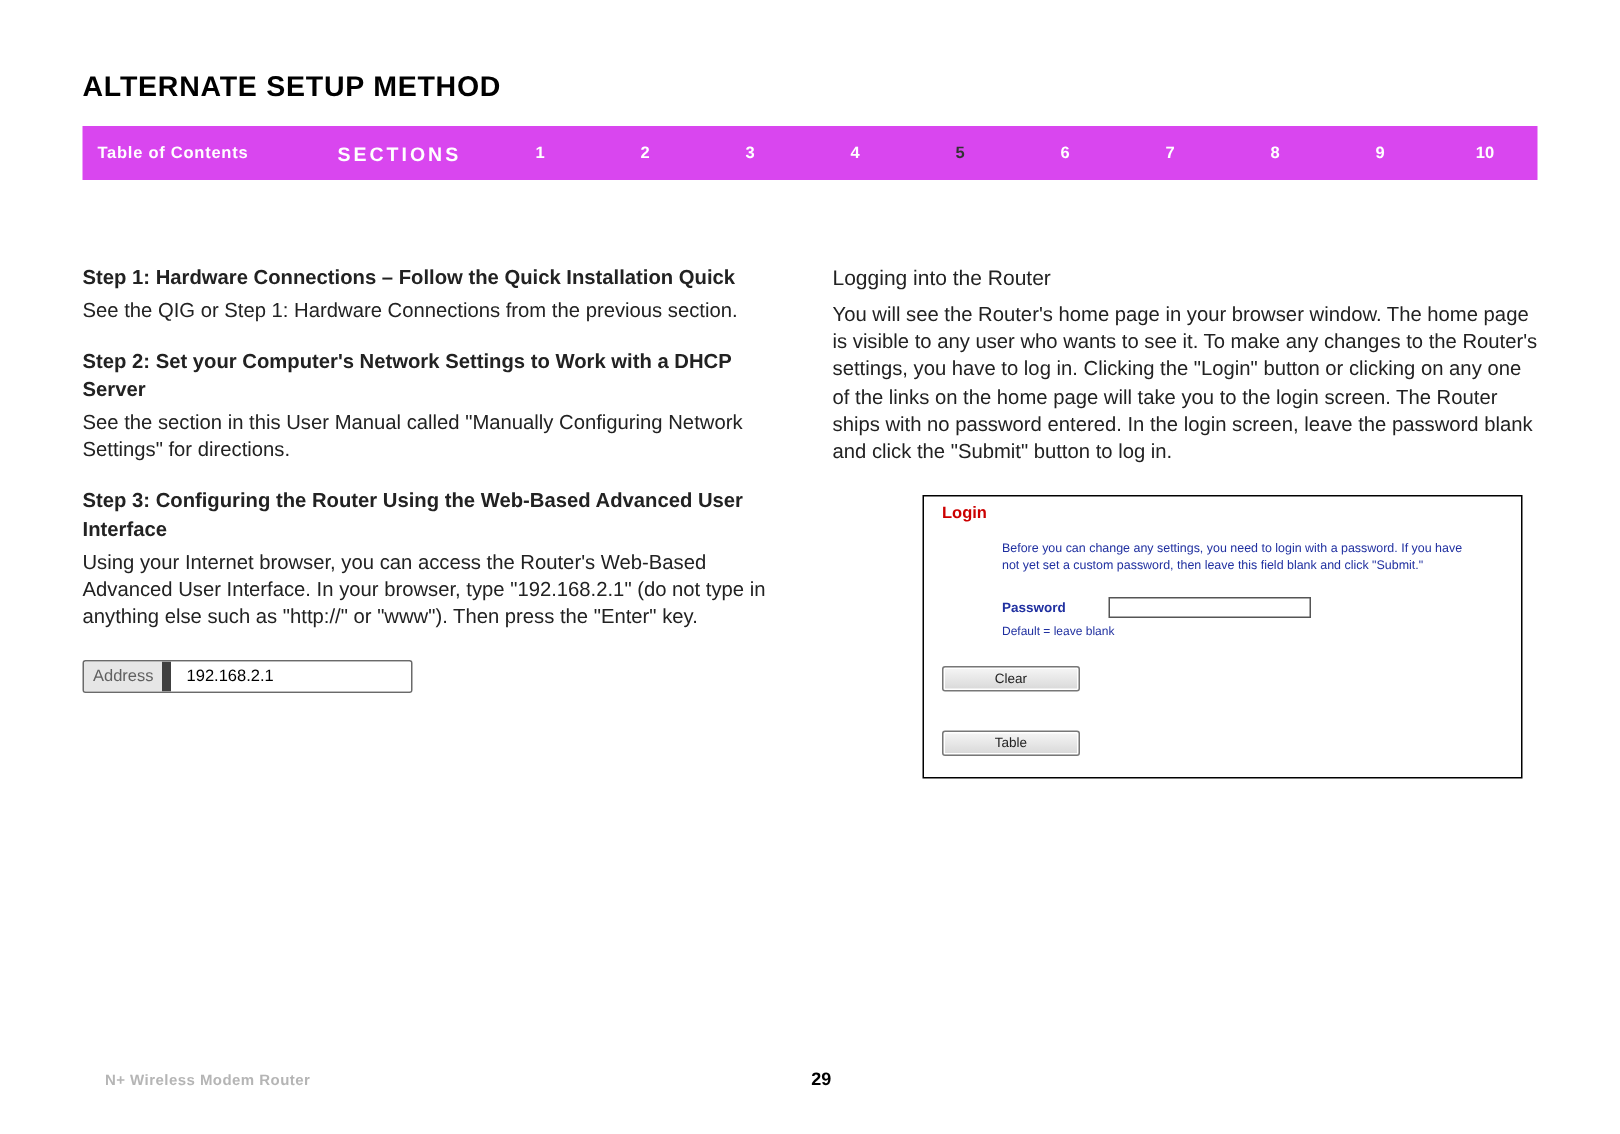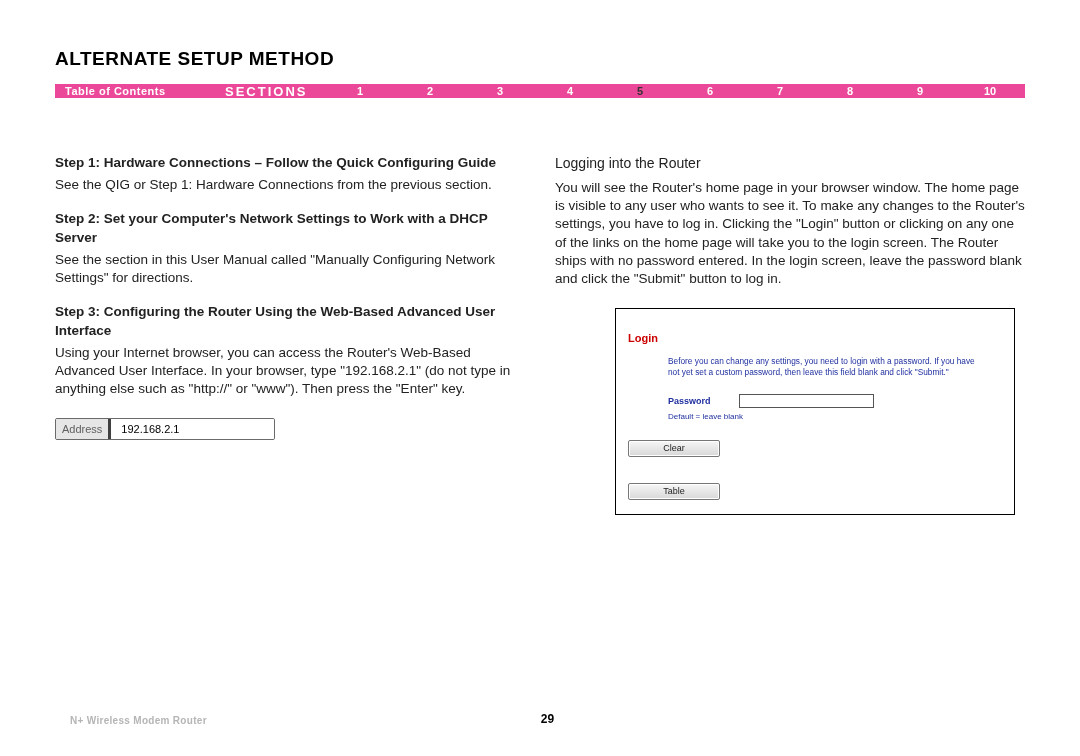--- a/index.html
+++ b/index.html
@@ -11,22 +11,22 @@
     position: relative;
     padding: 48px 55px 30px 55px;
   }
   .page-title {
     font-size: 19px;
     font-weight: bold;
     letter-spacing: 0.5px;
     margin-bottom: 14px;
   }
   .nav-bar {
-    background: #ec4899;
-    height: 14px;
+    background: #d946ef;
+    height: 36px;
     display: flex;
     align-items: center;
     font-size: 11px;
     color: #fff;
   }
   .nav-toc {
     padding-left: 10px;
     font-weight: bold;
     letter-spacing: 0.5px;
     flex: 0 0 170px;
@@ -74,36 +74,36 @@
     font-size: 12px;
     margin-top: 4px;
     width: 220px;
     overflow: hidden;
   }
   .address-label {
     background: #e6e6e6;
     color: #606060;
     padding: 3px 6px;
     font-size: 11px;
-    border-right: 3px solid #404040;
+    border-right: 6px solid #404040;
   }
   .address-value {
     background: #fff;
     flex: 1;
     padding: 3px 10px;
     font-size: 11px;
     color: #000;
   }
   
   .login-panel {
     border: 1px solid #000;
     width: 400px;
     margin-left: 60px;
     margin-top: 20px;
-    padding: 22px 12px 14px 12px;
+    padding: 4px 12px 14px 12px;
     font-size: 9px;
     color: #2a2a8a;
   }
   .login-header {
     font-weight: bold;
     color: #cc0000;
     font-size: 11px;
     margin-bottom: 10px;
   }
   .login-instr {
@@ -195,21 +195,21 @@
   <div class="nav-num active">5</div>
   <div class="nav-num">6</div>
   <div class="nav-num">7</div>
   <div class="nav-num">8</div>
   <div class="nav-num">9</div>
   <div class="nav-num">10</div>
 </div>
 
 <div class="content-row">
   <div class="col">
-    <div class="step-heading">Step 1: Hardware Connections – Follow the Quick Configuring Guide</div>
+    <div class="step-heading">Step 1: Hardware Connections – Follow the Quick Installation Quick</div>
     <p class="para">See the QIG or Step 1: Hardware Connections from the previous section.</p>
 
     <div class="step-heading">Step 2: Set your Computer's Network Settings to Work with a DHCP Server</div>
     <p class="para">See the section in this User Manual called "Manually Configuring Network Settings" for directions.</p>
 
     <div class="step-heading">Step 3: Configuring the Router Using the Web-Based Advanced User Interface</div>
     <p class="para">Using your Internet browser, you can access the Router's Web-Based Advanced User Interface. In your browser, type "192.168.2.1" (do not type in anything else such as "http://" or "www"). Then press the "Enter" key.</p>
 
     <div class="address-bar">
       <div class="address-label">Address</div>

